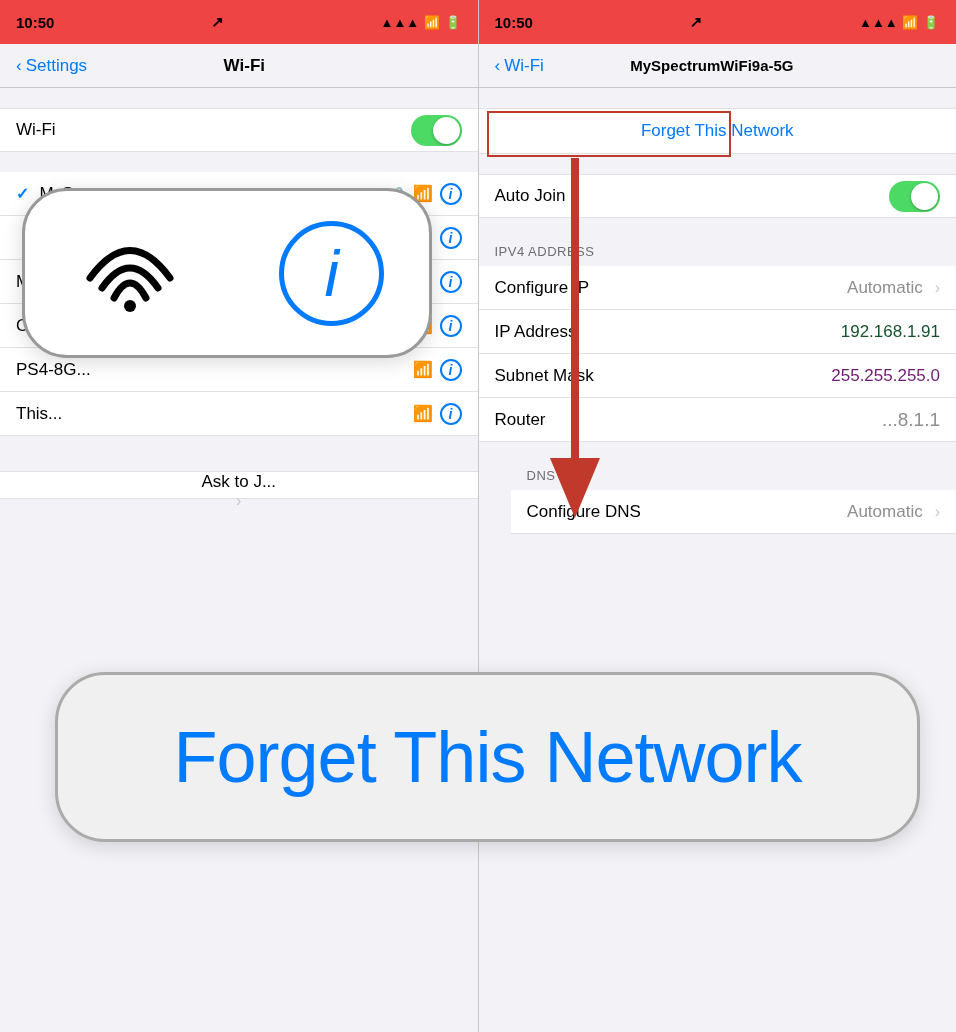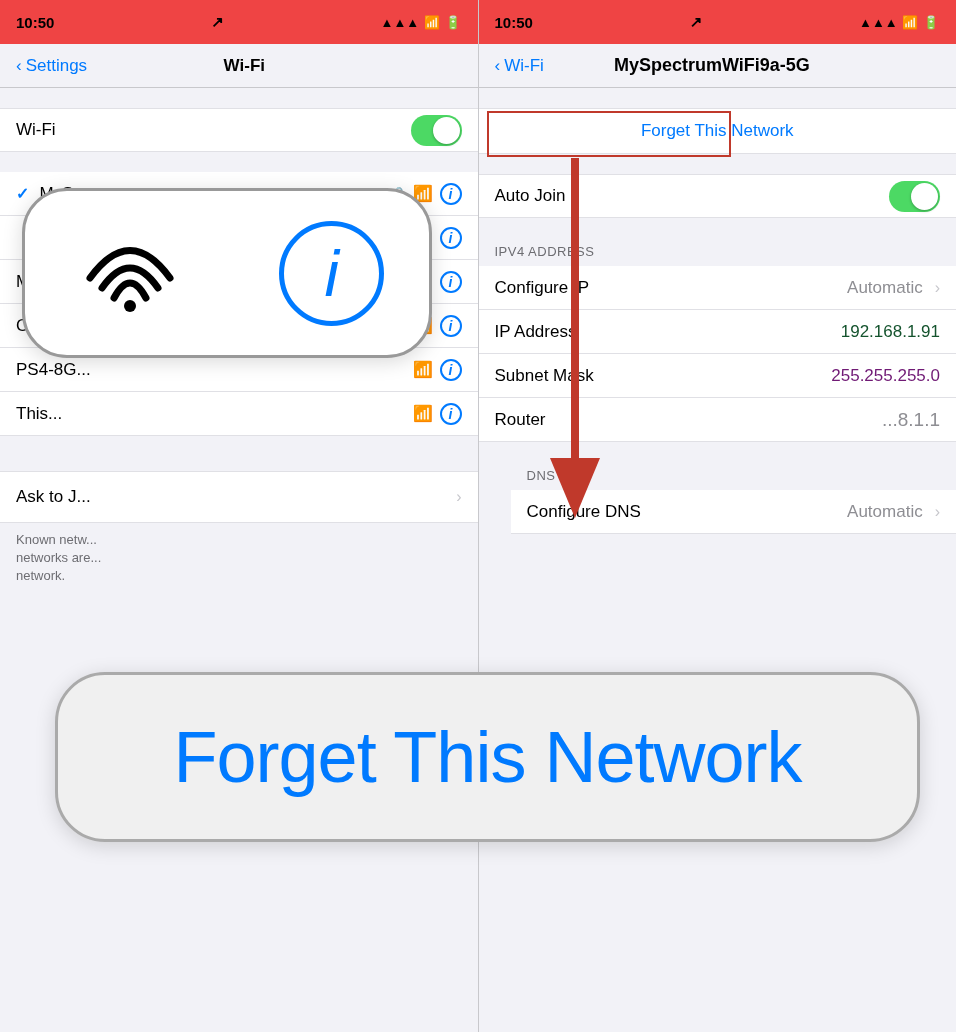--- a/index.html
+++ b/index.html
@@ -162,27 +162,28 @@
 
     
     .section-gap {
       height: 35px;
       background: #f2f2f7;
     }
 
     
     .ask-row {
       background: #fff;
-      height: 52px;
+      height: 28px;
       display: flex;
       align-items: center;
       padding: 0 16px;
       border-bottom: 1px solid #e0e0e5;
       border-top: 1px solid #e0e0e5;
       justify-content: space-between;
+      flex-direction: column;
     }
     .footer-text {
       padding: 8px 16px;
       font-size: 13px;
       color: #6d6d72;
       line-height: 1.4;
     }
 
     
     .section-header {
@@ -342,21 +343,20 @@
         </div>
       </div>
     </div>
 
     <div class="section-gap"></div>
 
     <div class="ask-row">
       <span class="row-label">Ask to J...</span>
       <span class="chevron">›</span>
     </div>
-    <div class="footer-text">Known netw...<br>networks are...<br>network.</div>
   </div>
 
   <div class="panel-divider"></div>
 
   <div class="panel">
 
     <div class="status-bar">
       <span>10:50</span>
       <span> ↗</span>
       <div class="status-icons">
@@ -364,21 +364,21 @@
         <span>📶</span>
         <span>🔋</span>
       </div>
     </div>
 
     <div class="nav-bar">
       <div class="nav-back">
         <span>‹</span>
         <span>Wi-Fi</span>
       </div>
-      <div class="nav-title" style="font-size:18px;">MySpectrumWiFi9a-5G</div>
+      <div class="nav-title" style="font-size:15px;">MySpectrumWiFi9a-5G</div>
       <div class="nav-right"></div>
     </div>
 
     <div style="margin-top: 20px; background:#fff; border-top:1px solid #e0e0e5; border-bottom:1px solid #e0e0e5;">
       <div style="height:44px; display:flex; align-items:center; justify-content:center; background:#fff;">
         <span style="color:#007aff; font-size:17px;">Forget This Network</span>
       </div>
     </div>
 
     <div style="margin-top:20px;border-radius:21px;">

